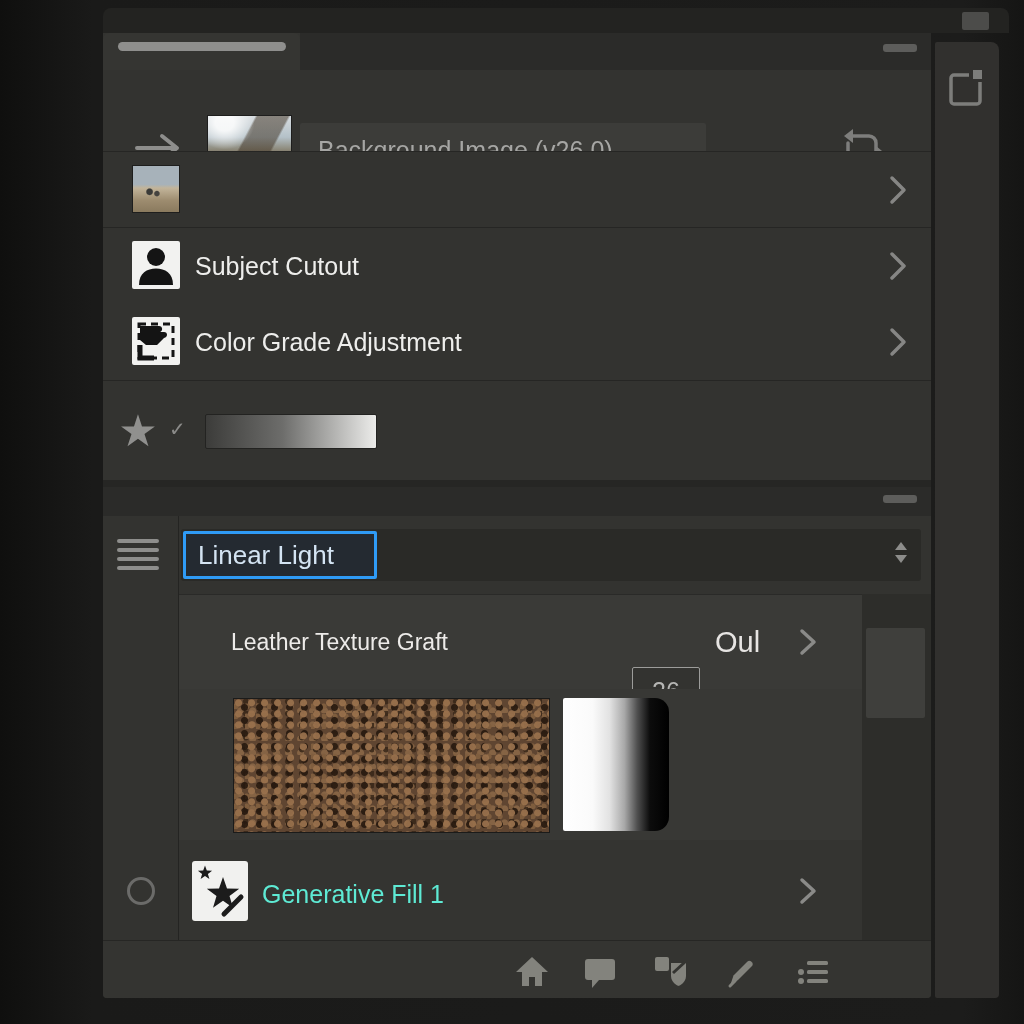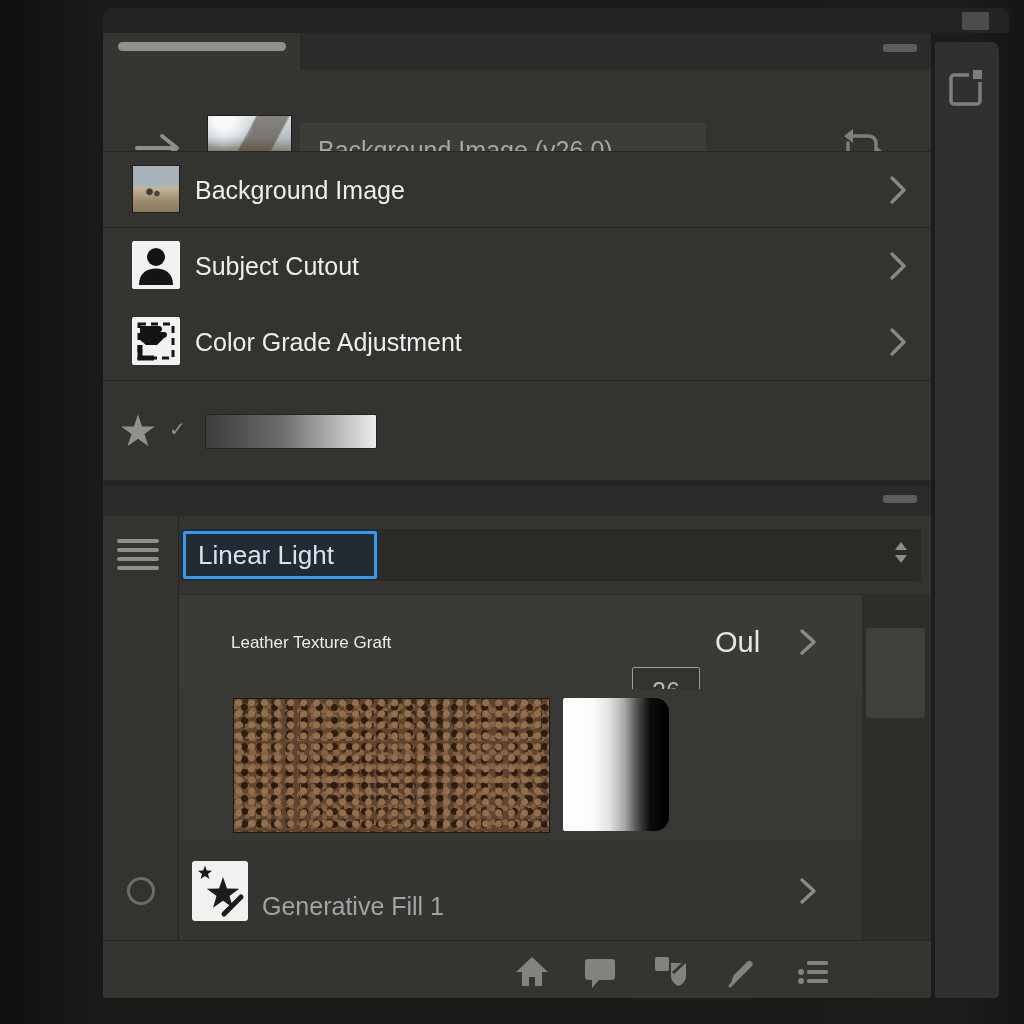--- a/index.html
+++ b/index.html
@@ -62,42 +62,42 @@
   .blend-selected{left:2px;top:2px;width:176px;height:42px;border:3px solid #2f9bf6;border-radius:2px;
     background:#242a31;color:#d4e4f3;font-size:26px;line-height:42px;padding-left:12px;box-sizing:content-box;white-space:nowrap;}
   .spinner{left:714px;top:13px;width:14px;height:26px;}
   .spin-up{width:0;height:0;border-left:6px solid transparent;border-right:6px solid transparent;border-bottom:8px solid #8d8d8b;margin-bottom:5px;}
   .spin-down{width:0;height:0;border-left:6px solid transparent;border-right:6px solid transparent;border-top:8px solid #8d8d8b;}
 
   .gutter-line{left:75px;top:483px;width:1px;height:424px;background:#242422;}
   .toggle-circle{left:24px;top:844px;width:22px;height:22px;border:3px solid #6b6b69;border-radius:50%;}
 
   .tex-row{left:76px;top:561px;width:683px;height:95px;background:#3a3a37;border-top:1px solid #2a2a28;box-sizing:border-box;}
-  .tex-label{left:52px;top:0;height:95px;line-height:95px;font-size:17px;color:#edebe9;white-space:nowrap;}
+  .tex-label{left:52px;top:0;height:95px;line-height:95px;font-size:23px;color:#edebe9;white-space:nowrap;}
   .val-box{left:453px;top:24px;width:66px;height:46px;background:#333330;border:1px solid #9c9c9a;border-radius:2px;
     color:#b6b6b4;font-size:25px;line-height:46px;text-align:center;margin-top:48px;}
   .suffix{left:536px;top:0;height:95px;line-height:95px;font-size:29px;color:#e7e5e3;}
   .tex-chev{left:618px;top:32px;}
 
   .thumb-row{left:76px;top:656px;width:683px;height:151px;background:#383835;}
   .leather{left:54px;top:9px;width:315px;height:133px;border:1px solid #1b1b1a;
     background-color:#5f4531;
     background-image:
       radial-gradient(circle at 35% 35%, rgba(152,112,76,.95) 0 3px, rgba(0,0,0,0) 4px),
       radial-gradient(circle at 70% 65%, rgba(38,24,14,.9) 0 3px, rgba(0,0,0,0) 4px),
       radial-gradient(circle at 15% 75%, rgba(128,94,63,.95) 0 2.5px, rgba(0,0,0,0) 3.5px),
       radial-gradient(circle at 85% 20%, rgba(55,38,24,.85) 0 2.5px, rgba(0,0,0,0) 3.5px),
       radial-gradient(circle at 55% 85%, rgba(140,105,72,.85) 0 3px, rgba(0,0,0,0) 4px);
     background-size:13px 11px,15px 13px,11px 10px,14px 12px,12px 14px;}
   .grad-thumb{left:384px;top:9px;width:106px;height:133px;border-radius:2px 14px 14px 2px;
     background:linear-gradient(to right,#ffffff 0%,#fafafa 28%,#e2e2e2 44%,#a8a8a8 58%,#4f4f4f 70%,#0c0c0c 82%,#000 100%);}
 
   .gen-row{left:76px;top:807px;width:683px;height:100px;background:#343431;}
   .gen-icon{left:13px;top:21px;width:56px;height:60px;background:#f1f1ef;border-radius:3px;}
-  .gen-label{left:83px;top:16px;height:100px;line-height:100px;font-size:25px;color:#a3a3a3;white-space:nowrap;}
+  .gen-label{left:83px;top:4px;height:100px;line-height:100px;font-size:25px;color:#5eead4;white-space:nowrap;}
   .gen-chev{left:618px;top:36px;}
 
   .scroll-track{left:759px;top:561px;width:69px;height:346px;background:#2d2d2a;}
   .scroll-thumb{left:4px;top:34px;width:59px;height:90px;background:#3f3f3c;border-radius:2px;}
 
   .bottom-bar{left:0;top:907px;width:828px;height:58px;background:#343431;border-top:1px solid #262624;border-radius:0 0 4px 4px;box-sizing:border-box;}
   .foot-icon{top:12px;}
 </style>
 </head>
 <body>
@@ -138,21 +138,20 @@
         <svg width="48" height="46" viewBox="0 0 48 46">
           <path d="M15 12 h16 a7 7 0 0 1 7 7 v8 a7 7 0 0 1 -7 7 h-14 a7 7 0 0 1 -7 -7 v-8" fill="none" stroke="#7e7e7c" stroke-width="3.5" stroke-linecap="round"></path>
           <polygon points="15,5 15,19 6,12" fill="#7e7e7c"></polygon>
           <polygon points="38,22 44,27 38,31" fill="#7e7e7c"></polygon>
         </svg>
       </div>
     </div>
 
     <div class="abs layer-row" style="top:118px">
       <div class="abs row-icon thumb1"></div>
-      <div class="abs row-label">Background Image</div>
       <div class="abs row-chev">
         <svg width="22" height="32" viewBox="0 0 22 32">
             <path d="M5 4 L17 16 L5 28" fill="none" stroke="#868684" stroke-width="3.5" stroke-linecap="round" stroke-linejoin="round"></path>
           </svg>
       </div>
     </div>
 
     <div class="abs layer-row" style="top:270px">
       <div class="abs row-icon">
         <svg width="48" height="48" viewBox="0 0 48 48">

